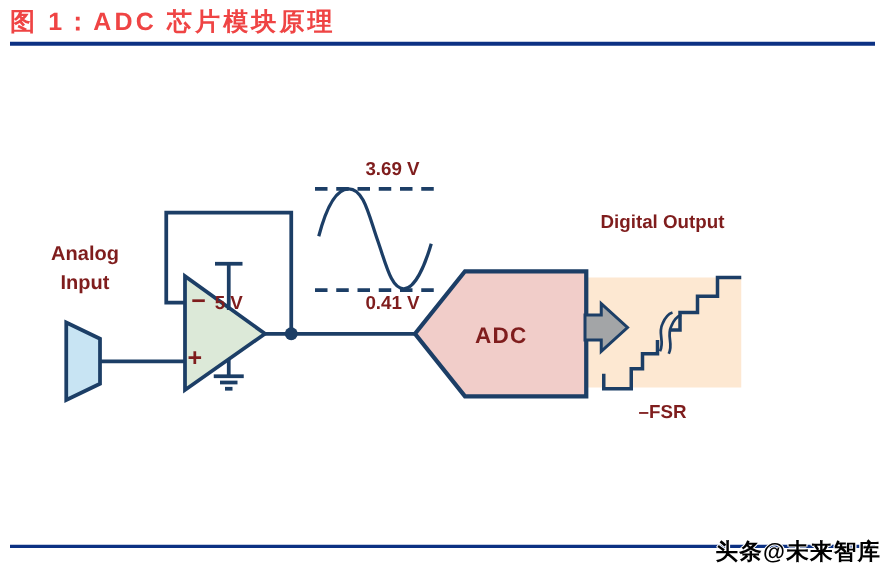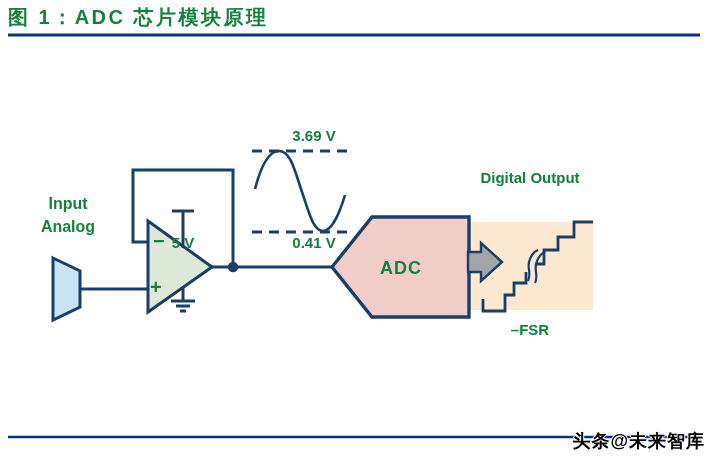--- a/index.html
+++ b/index.html
@@ -2,27 +2,27 @@
 <html><head>
 <meta charset="utf-8">
 <style>
   html,body { margin:0; padding:0; background:#ffffff; }
   .page {
     position:relative; width:707px; height:465px; background:#ffffff;
     overflow:hidden; font-family:"Liberation Sans", sans-serif;
   }
   svg { position:absolute; left:0; top:0; }
   .lbl {
-    position:absolute; color:#15803d; font-weight:bold;
+    position:absolute; color:#7f1d1d; font-weight:bold;
     font-family:"Liberation Sans", sans-serif; line-height:1.25;
     white-space:nowrap;
   }
   .center { text-align:center; white-space:normal; }
   .title {
-    position:absolute; left:8px; top:4px; color:#15803d;
+    position:absolute; left:8px; top:4px; color:#ef4444;
     font-size:20px; font-weight:bold; letter-spacing:2.5px;
   }
   .analog   { left:26px;  top:192px; width:84px;  font-size:16px; line-height:23px; }
   .fivev    { left:163px; top:190px; width:40px;  font-size:15px;margin-top:44px; }
   .minus    { left:153px; top:229px; font-size:20px; }
   .plus     { left:150px; top:275px; font-size:20px; }
   .vhigh    { left:277px; top:127px; width:74px;  font-size:15px; }
   .vlow     { left:277px; top:234px; width:74px;  font-size:15px; }
   .adctxt   { left:334px; top:257px; width:134px; font-size:18px; letter-spacing:1px; }
   .digout   { left:468px; top:168px; width:124px; font-size:15px; line-height:20px; }
@@ -87,22 +87,22 @@
     <path d="M535,283 C539,275 533,269 537,261 C539,256 542,253 545,252" fill="none" stroke="#1c3e66" stroke-width="2.2"></path>
 
     <path d="M536,264 L544,264 L544,250 L558,250 L558,237 L574,237 L574,222 L593,222" fill="none" stroke="#1c3e66" stroke-width="2.8"></path>
 
     <line x1="8" y1="437" x2="700" y2="437" stroke="#0c3183" stroke-width="2.6"></line>
   </svg>
 
   <div class="title">图 1：ADC 芯片模块原理</div>
 
   <div class="lbl analog center">
+    <div>Analog</div>
     <div>Input</div>
-    <div>Analog</div>
   </div>
 
   <div class="lbl fivev center">5 V</div>
   <div class="lbl minus">−</div>
   <div class="lbl plus">+</div>
 
   <div class="lbl vhigh center">3.69 V</div>
   <div class="lbl vlow center">0.41 V</div>
 
   <div class="lbl adctxt center">ADC</div>

